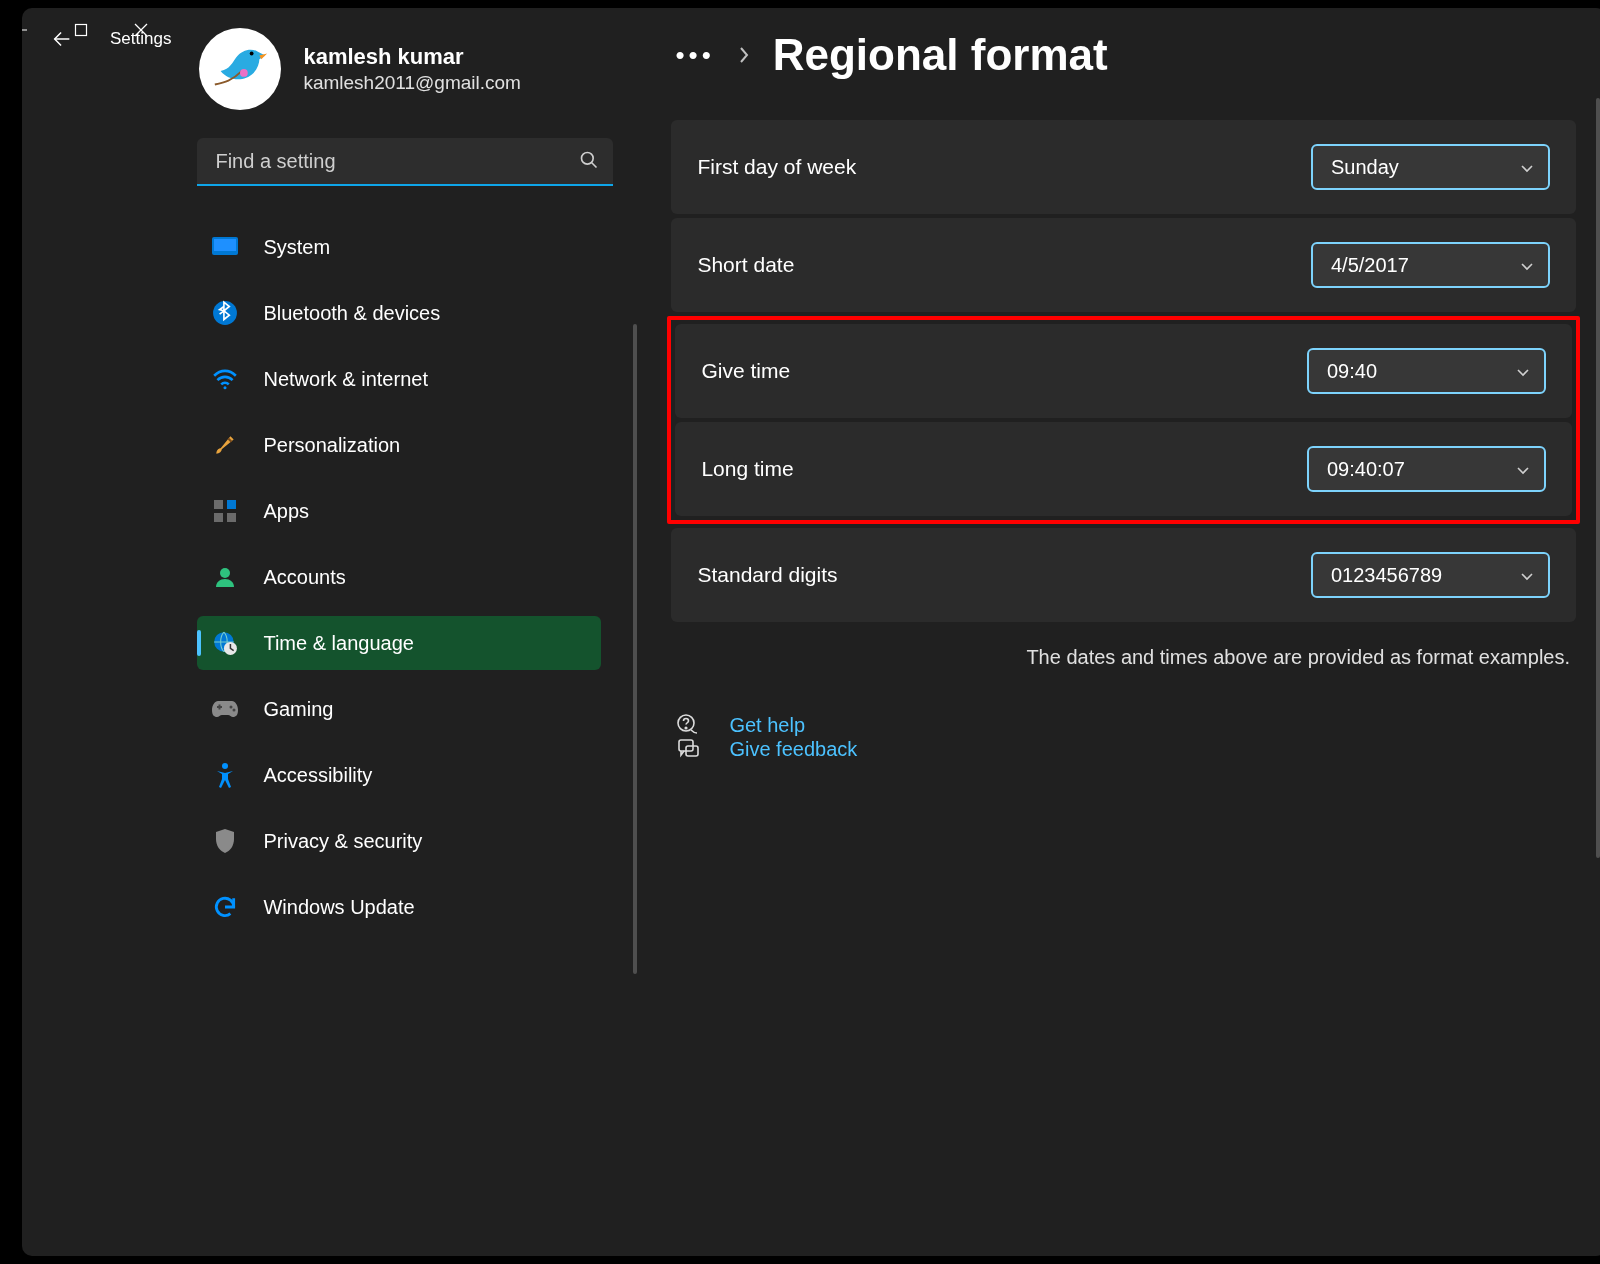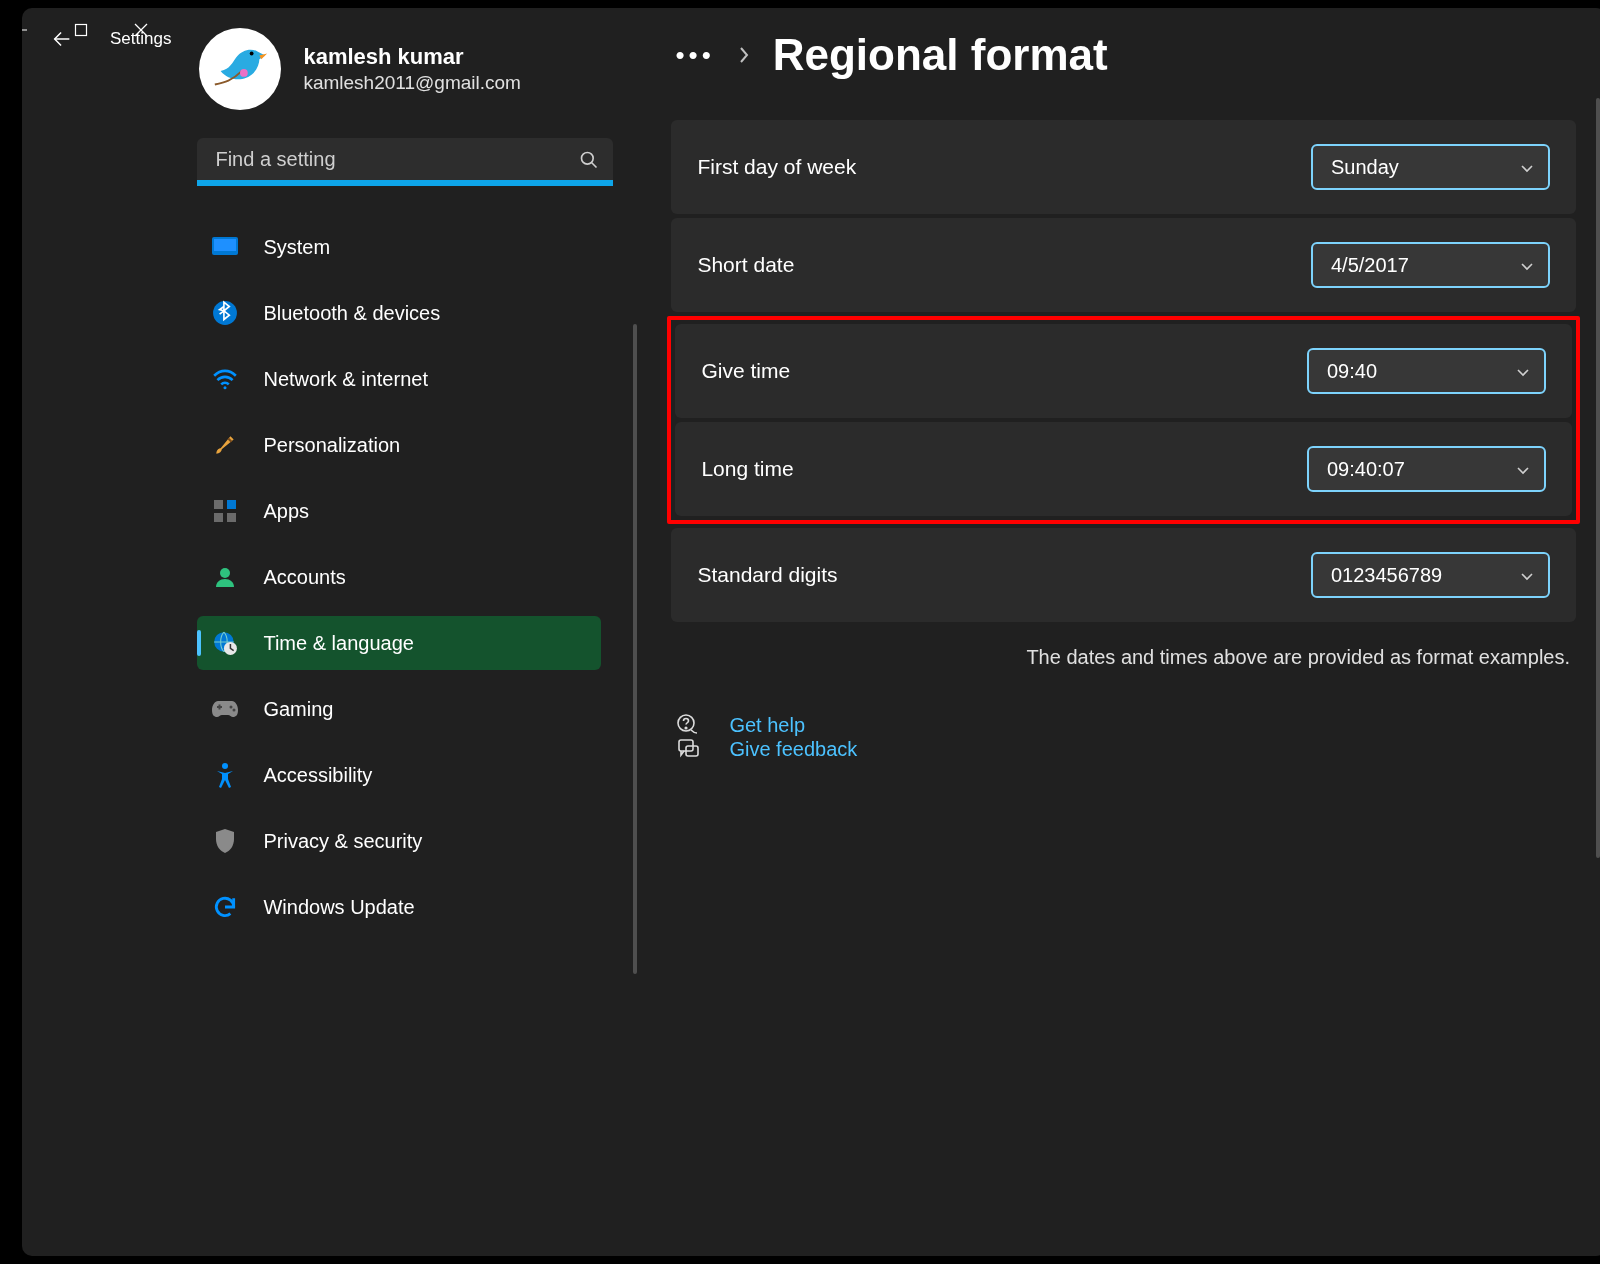--- a/index.html
+++ b/index.html
@@ -95,21 +95,21 @@
   .search-row {
     position: relative;
     margin-right: 2px;
     margin-bottom: 34px;
   }
   .search-input {
     width: 100%;
     height: 48px;
     background: #2d2d2d;
     border: none;
-    border-bottom: 6px solid #0ea5e9;
+    border-bottom: 2px solid #0ea5e9;
     border-radius: 6px 6px 0 0;
     color: #cfcfcf;
     font-size: 20px;
     padding: 0 50px 0 18px;
     outline: none;
   }
   .search-input::placeholder { color: #cfcfcf; }
   .search-icon {
     position: absolute;
     right: 14px;

